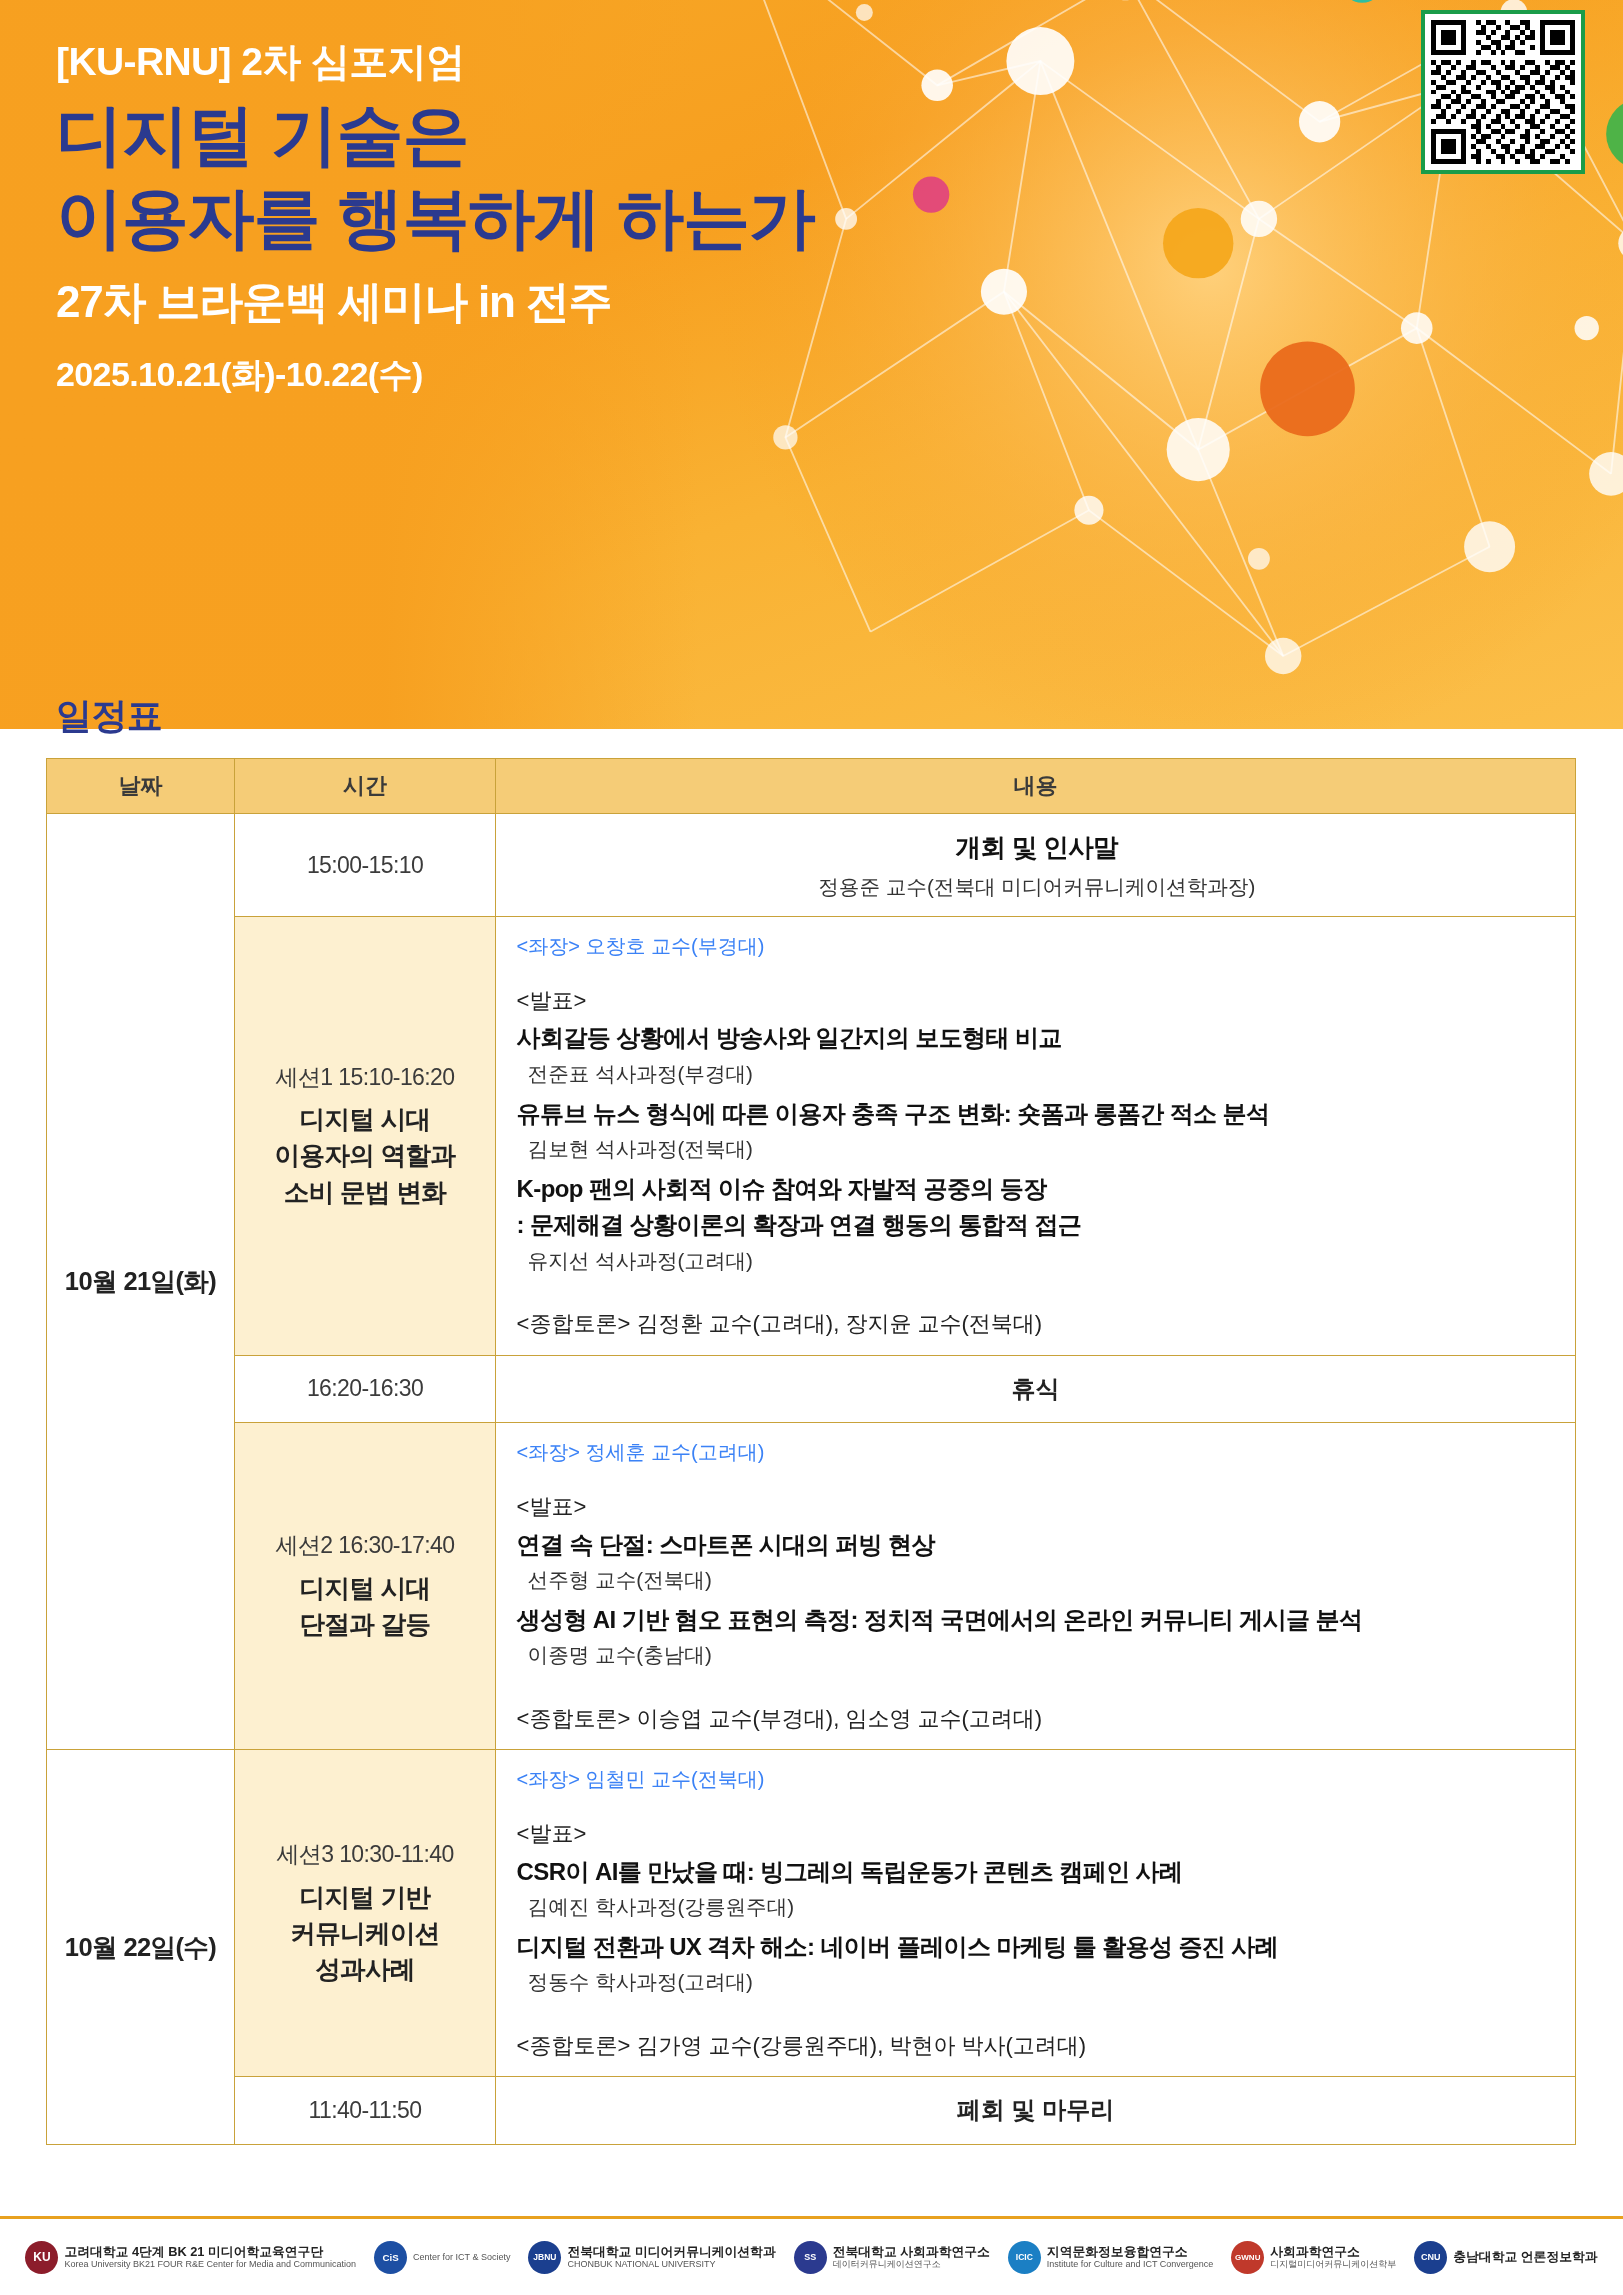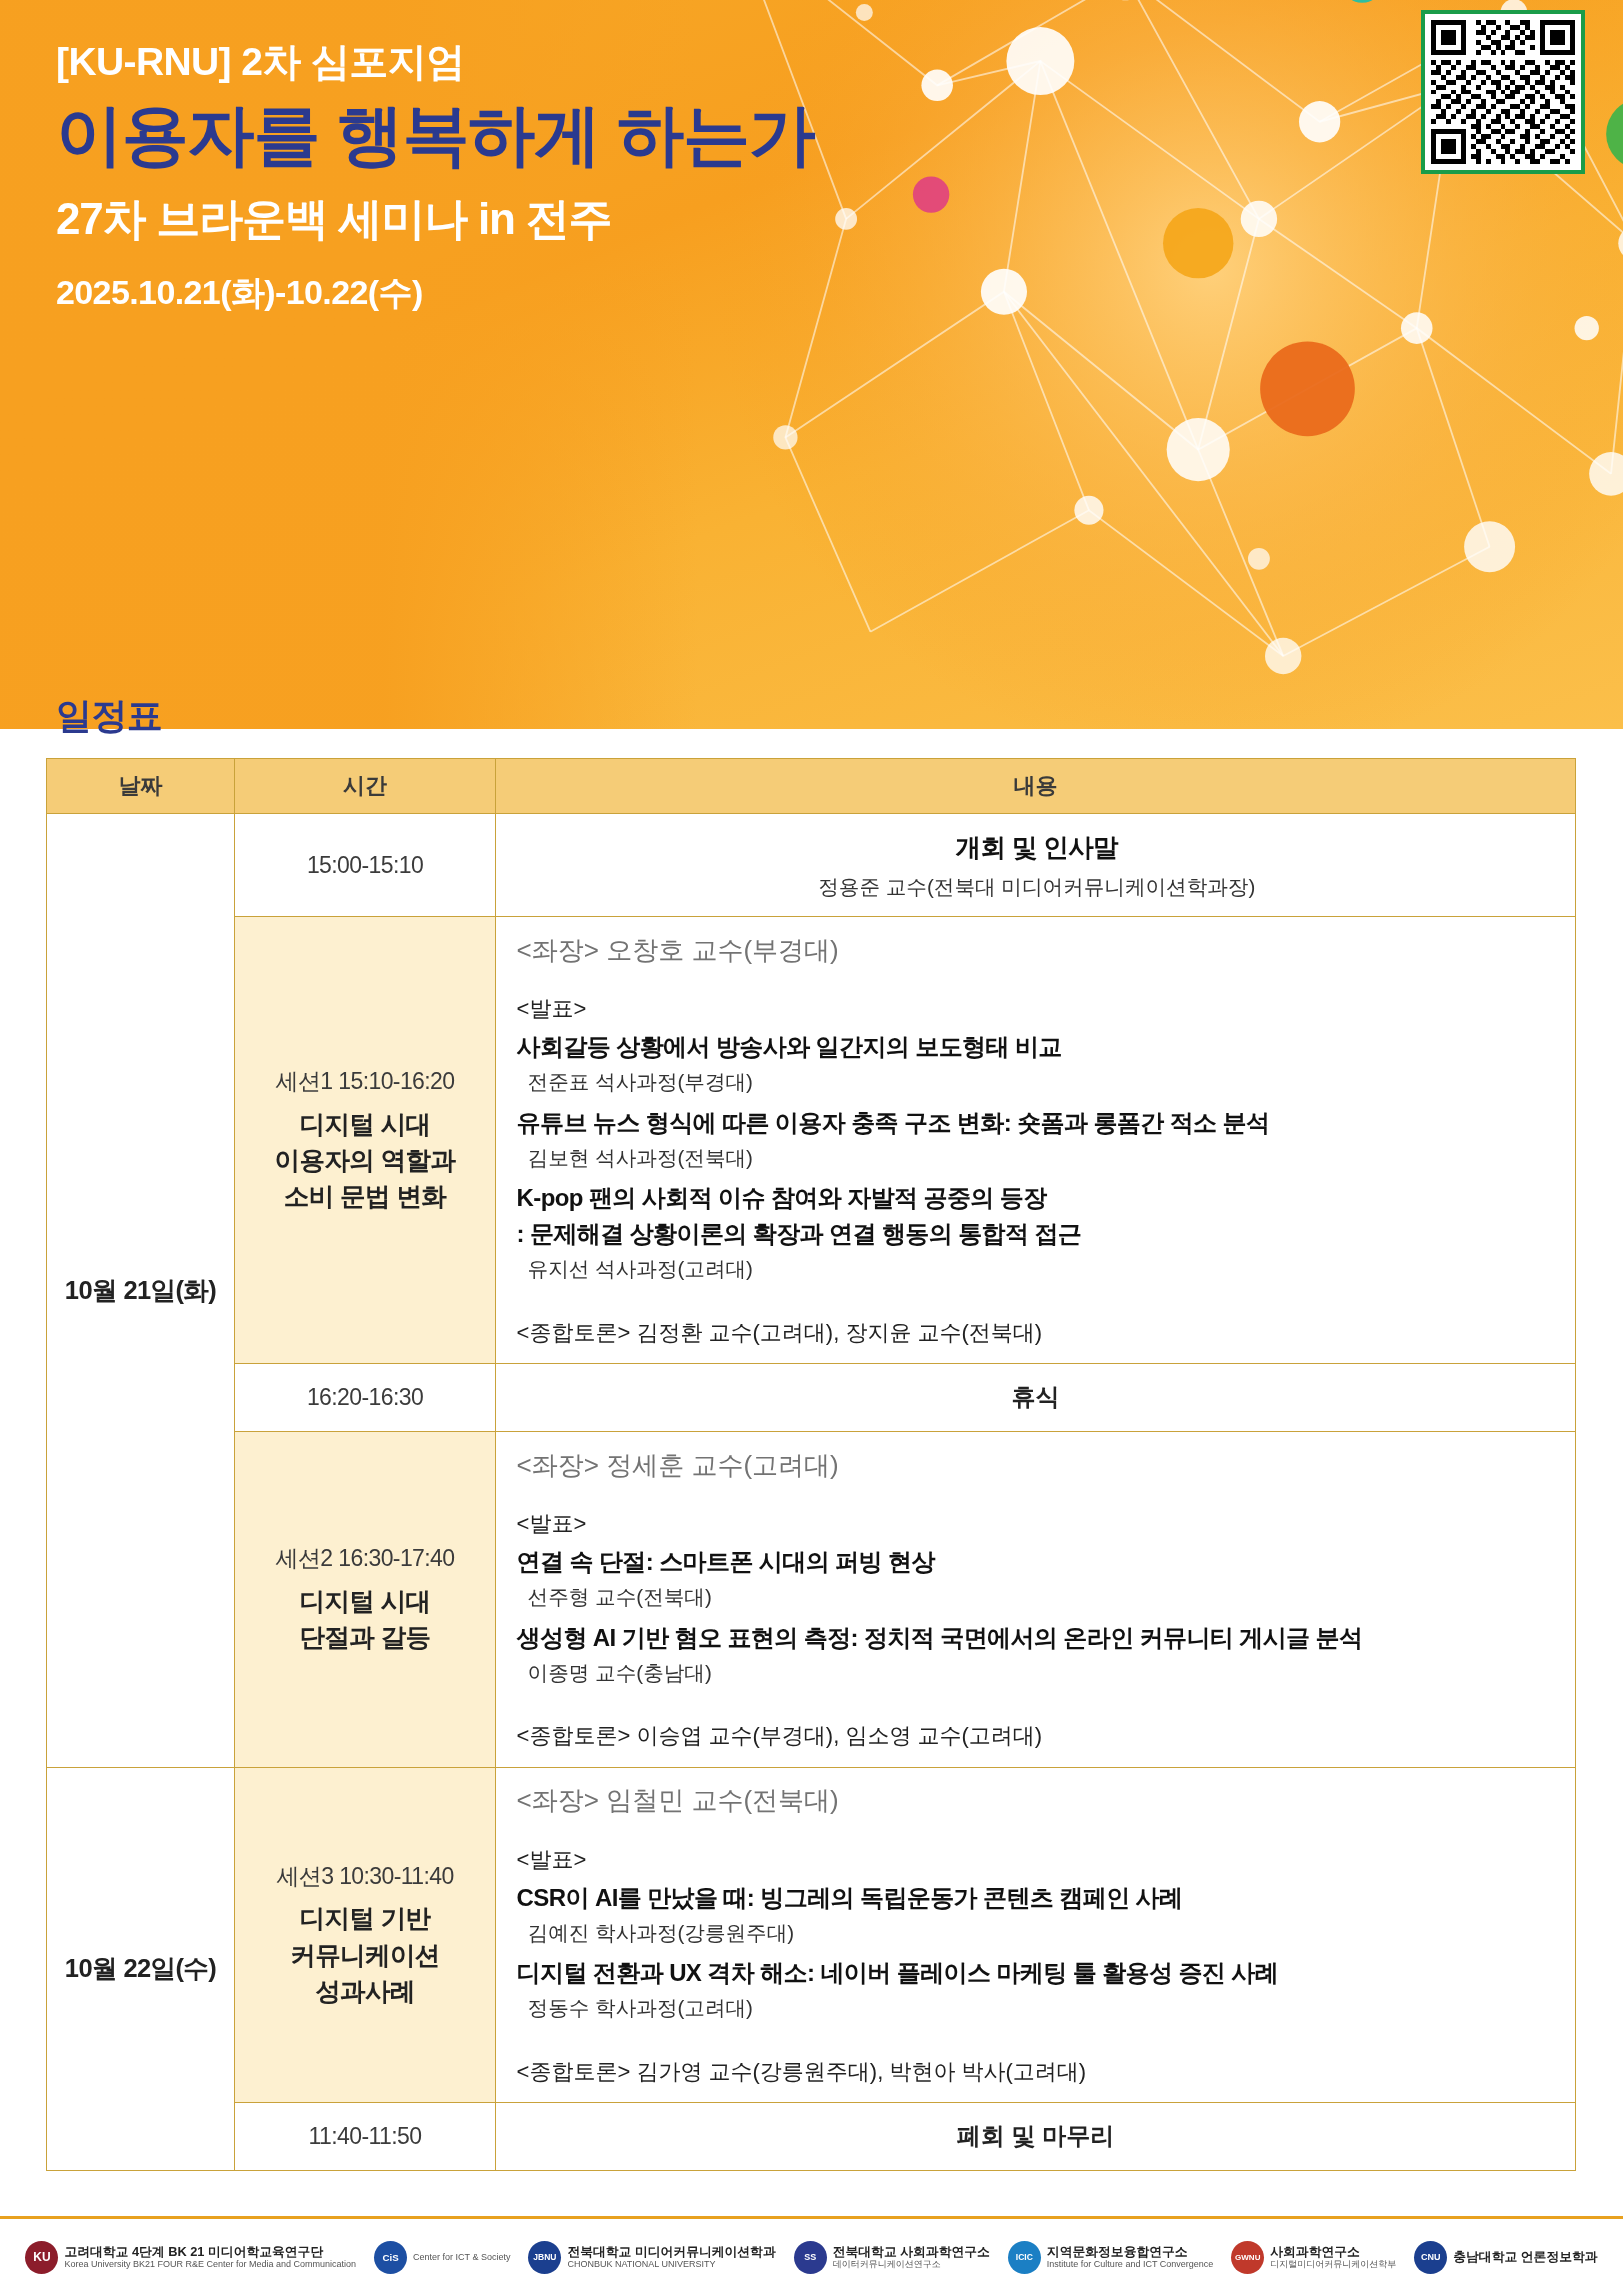--- a/index.html
+++ b/index.html
@@ -144,21 +144,21 @@
     font-size:22px;
     color:#222;
     line-height:1.45;
   }
   td.content-cell.center {
     text-align:center;
     font-weight:bold;
     font-size:24px;
     padding:16px 6px;
   }
-  .c-head { font-size:26px; color:#737373; }
+  .c-head { font-size:20px; color:#3b82f6; }
   .c-gap { height:24px; }
   .c-tag { font-size:22px; color:#222; }
   .c-paper { font-size:24px; font-weight:bold; color:#111; letter-spacing:-0.6px; margin-top:4.9px; }
   .c-paper2 { font-size:24px; font-weight:bold; color:#111; letter-spacing:-0.6px; margin-top:1.2px; }
   .c-author { font-size:20.6px; color:#333; margin:2.4px 0 8.5px 11px; }
   .c-final { font-size:22px; color:#222; }
 
   .greet-title { font-size:25.5px; font-weight:bold; color:#111; letter-spacing:-0.6px; }
   .greet-sub { font-size:20.6px; color:#333; margin-top:6px; }
 
@@ -472,20 +472,21 @@
           <rect x="17" y="28" width="1" height="1"></rect>
         <rect x="20" y="28" width="2" height="1"></rect>
           <rect x="24" y="28" width="2" height="1"></rect>
           <rect x="27" y="28" width="1" height="1"></rect>
       </g>
     </svg>
   </div>
 
   <div class="hero-inner">
     <div class="kicker">[KU-RNU] 2차 심포지엄</div>
+    <div class="title-main">디지털 기술은</div>
     <div class="title-main">이용자를 행복하게 하는가</div>
     <div class="subtitle">27차 브라운백 세미나 in 전주</div>
     <div class="dates">2025.10.21(화)-10.22(수)</div>
   </div>
 </div>
 
 <div class="sched-heading">일정표</div>
 
 <table class="schedule">
   <thead>

